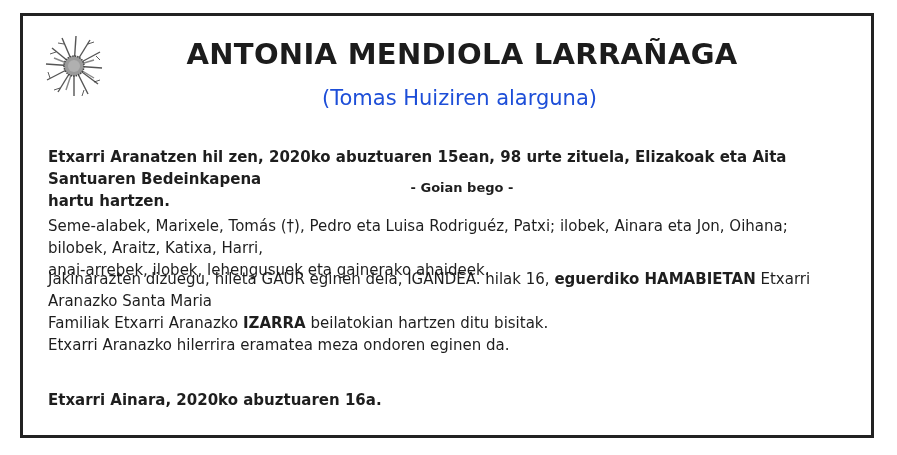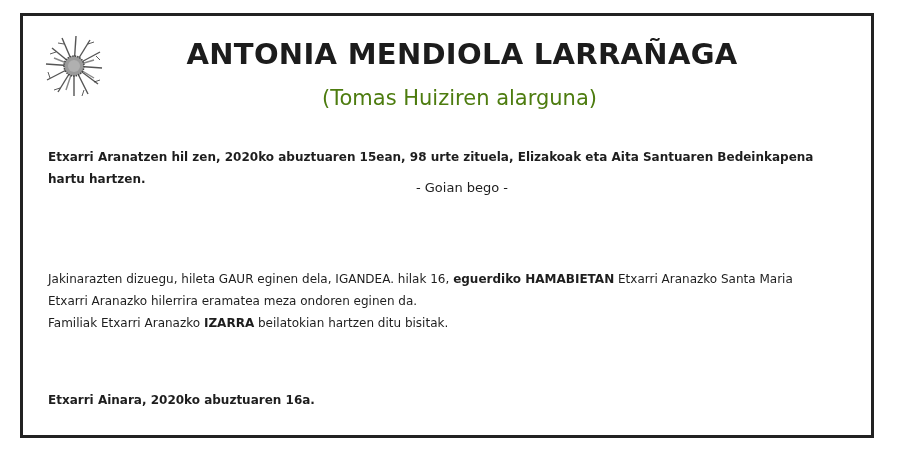--- a/index.html
+++ b/index.html
@@ -5,26 +5,26 @@
   html, body { margin: 0; padding: 0; background: #ffffff; }
   body { width: 897px; height: 455px; position: relative; overflow: hidden;
          font-family: "DejaVu Sans", "Liberation Sans", sans-serif; color: #1e1e1e; }
   .frame { position: absolute; left: 20px; top: 13px; width: 848px; height: 419px;
            border: 3px solid #222222; background: #fff; }
   .thistle { position: absolute; left: 21px; top: 18px; width: 60px; height: 64px; }
   .name { position: absolute; left: 0; right: 0; top: 21px; padding-left: 30px;
           text-align: center; font-family: "DejaVu Sans", sans-serif; font-weight: bold;
           font-size: 29px; letter-spacing: 0.3px; color: #1c1c1c; }
   .spouse { position: absolute; left: 0; right: 0; top: 70px; padding-left: 25px;
-            text-align: center; font-size: 21px; color: #4d7c0f; }
-  .text { position: absolute; left: 25px; width: 800px; font-size: 12px; line-height: 22px; }
+            text-align: center; font-size: 21px; color: #1d4ed8; }
+  .text { position: absolute; left: 25px; width: 800px; font-size: 15px; line-height: 22px; }
   .b { font-weight: bold; }
   .p1 { top: 130px; }
   .goian { position: absolute; top: 164px; left: 0; right: 0; text-align: center;
-           font-size: 13px; font-weight: normal; padding-left: 30px; }
+           font-size: 13px; font-weight: bold; padding-left: 30px; }
   .p2 { top: 199px; }
   .p3 { top: 252px; }
   .p4 { top: 373px; }
 </style>
 </head>
 <body>
 
 <div class="frame">
 
   <svg class="thistle" viewBox="0 0 60 64">
@@ -63,21 +63,25 @@
   <div class="name">ANTONIA MENDIOLA LARRAÑAGA</div>
   <div class="spouse">(Tomas Huiziren alarguna)</div>
 
   <div class="text p1 b">
     <div>Etxarri Aranatzen hil zen, 2020ko abuztuaren 15ean, 98 urte zituela, Elizakoak eta Aita Santuaren Bedeinkapena</div>
     <div>hartu hartzen.</div>
   </div>
 
   <div class="goian">- Goian bego -</div>
 
+  <div class="text p2">
+    <div>Seme-alabek, Marixele, Tomás (†), Pedro eta Luisa Rodriguéz, Patxi; ilobek, Ainara eta Jon, Oihana; bilobek, Araitz, Katixa, Harri,</div>
+    <div>anai-arrebek, ilobek, lehengusuek eta gainerako ahaideek.</div>
+  </div>
 
   <div class="text p3">
     <div><span>Jakinarazten dizuegu, hileta  GAUR eginen dela, IGANDEA. hilak 16, </span><span class="b">eguerdiko HAMABIETAN</span><span> Etxarri Aranazko Santa Maria</span></div>
+    <div><span>Familiak Etxarri Aranazko </span><span class="b">IZARRA</span><span> beilatokian hartzen ditu bisitak.</span></div>
     <div>Etxarri Aranazko hilerrira eramatea meza ondoren eginen da.</div>
-    <div><span>Familiak Etxarri Aranazko </span><span class="b">IZARRA</span><span> beilatokian hartzen ditu bisitak.</span></div>
   </div>
 
   <div class="text p4 b">Etxarri Ainara, 2020ko abuztuaren 16a.</div>
 </div>
 
 </body></html>

